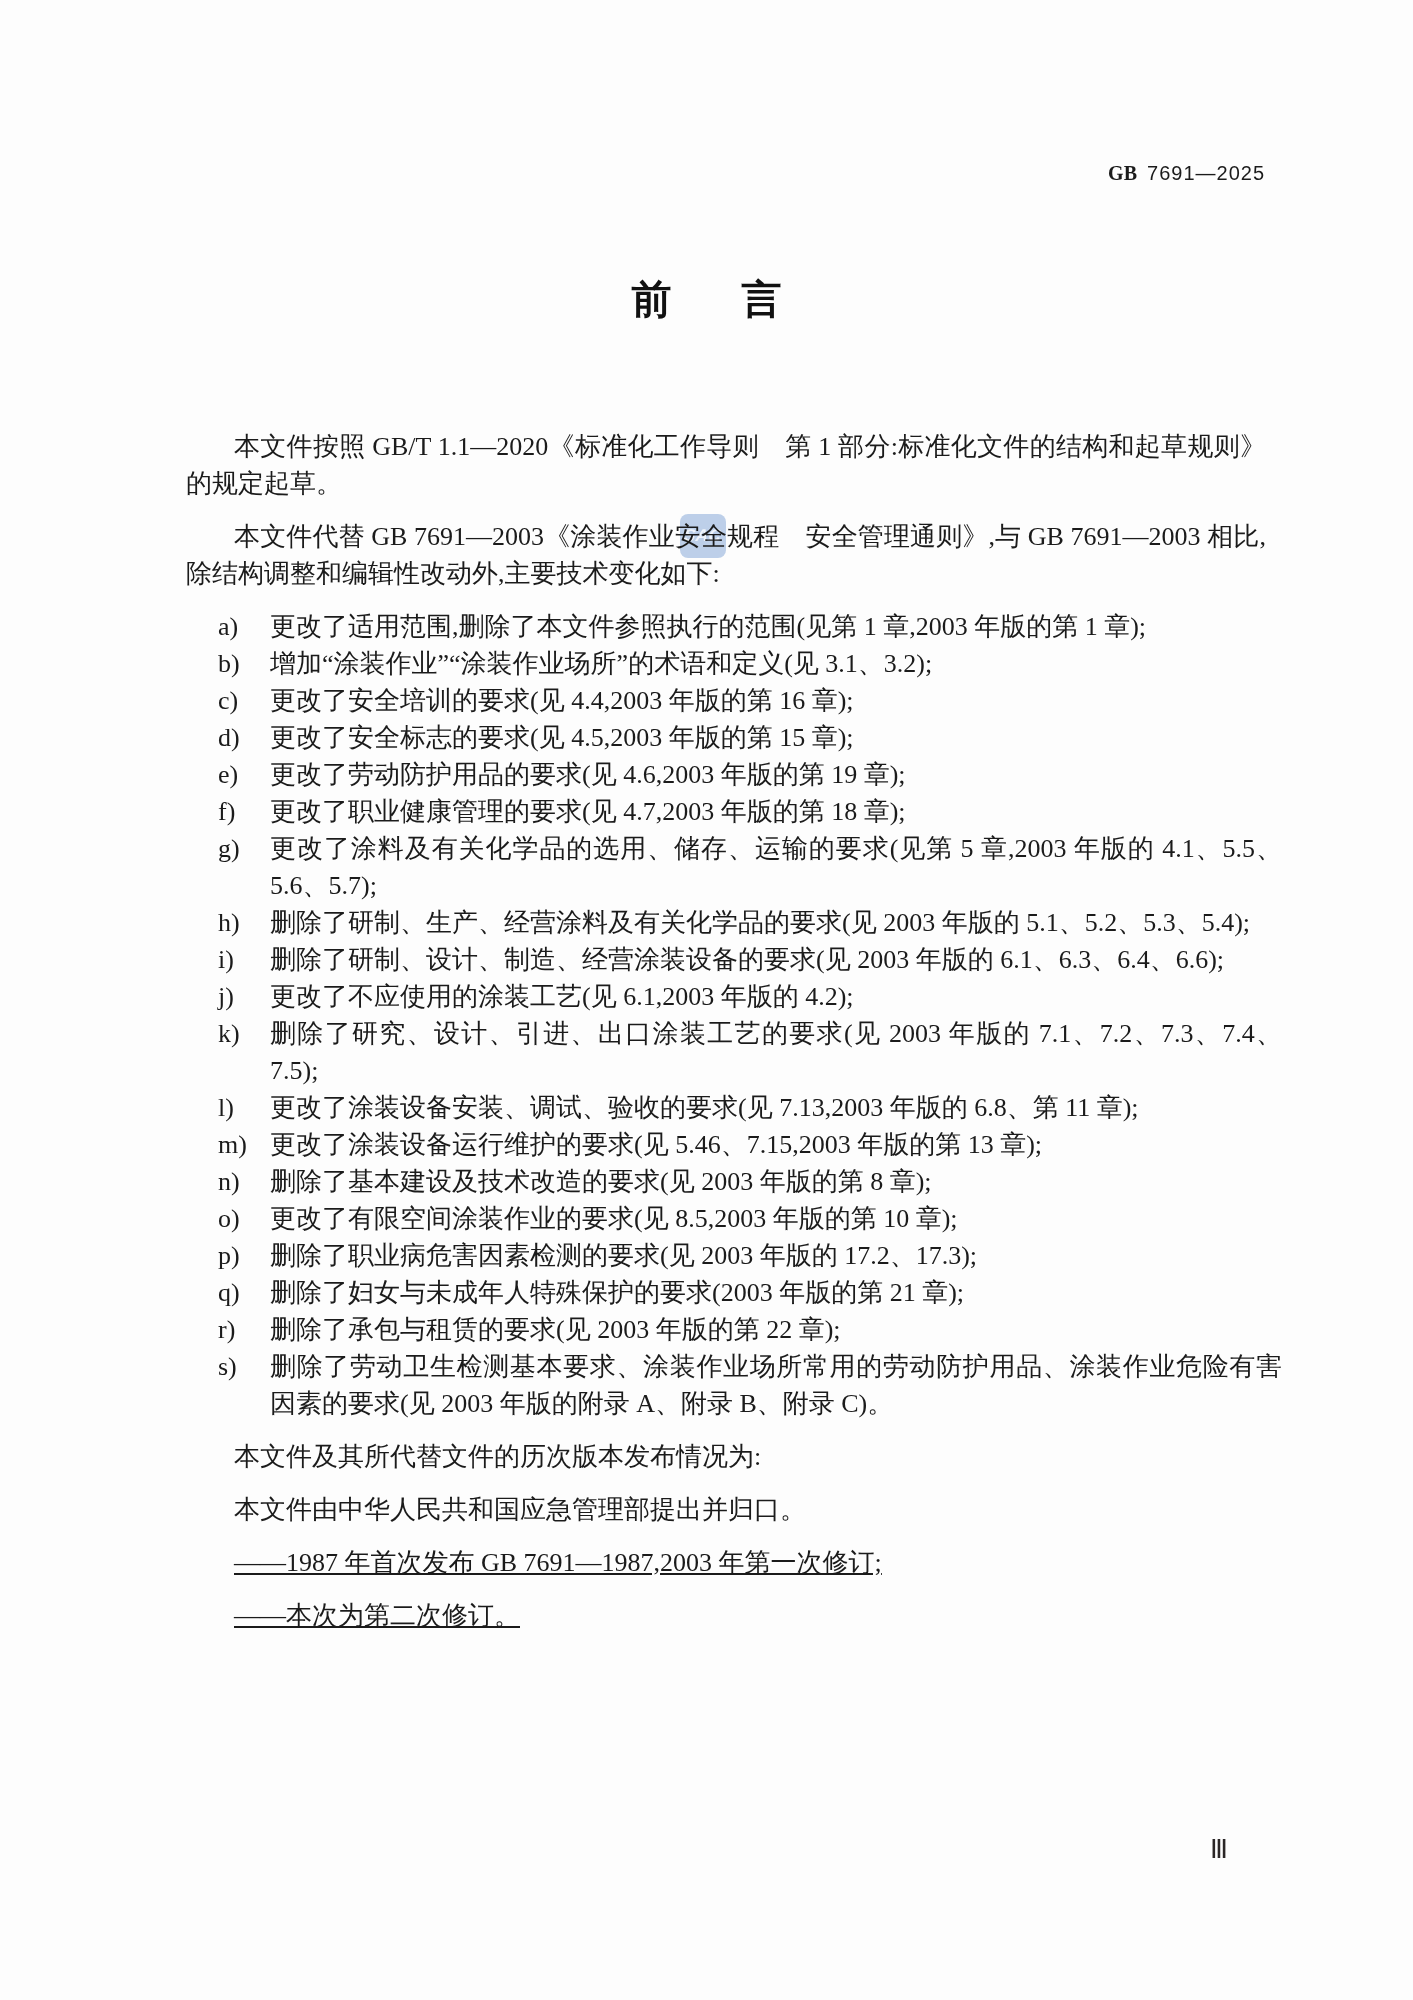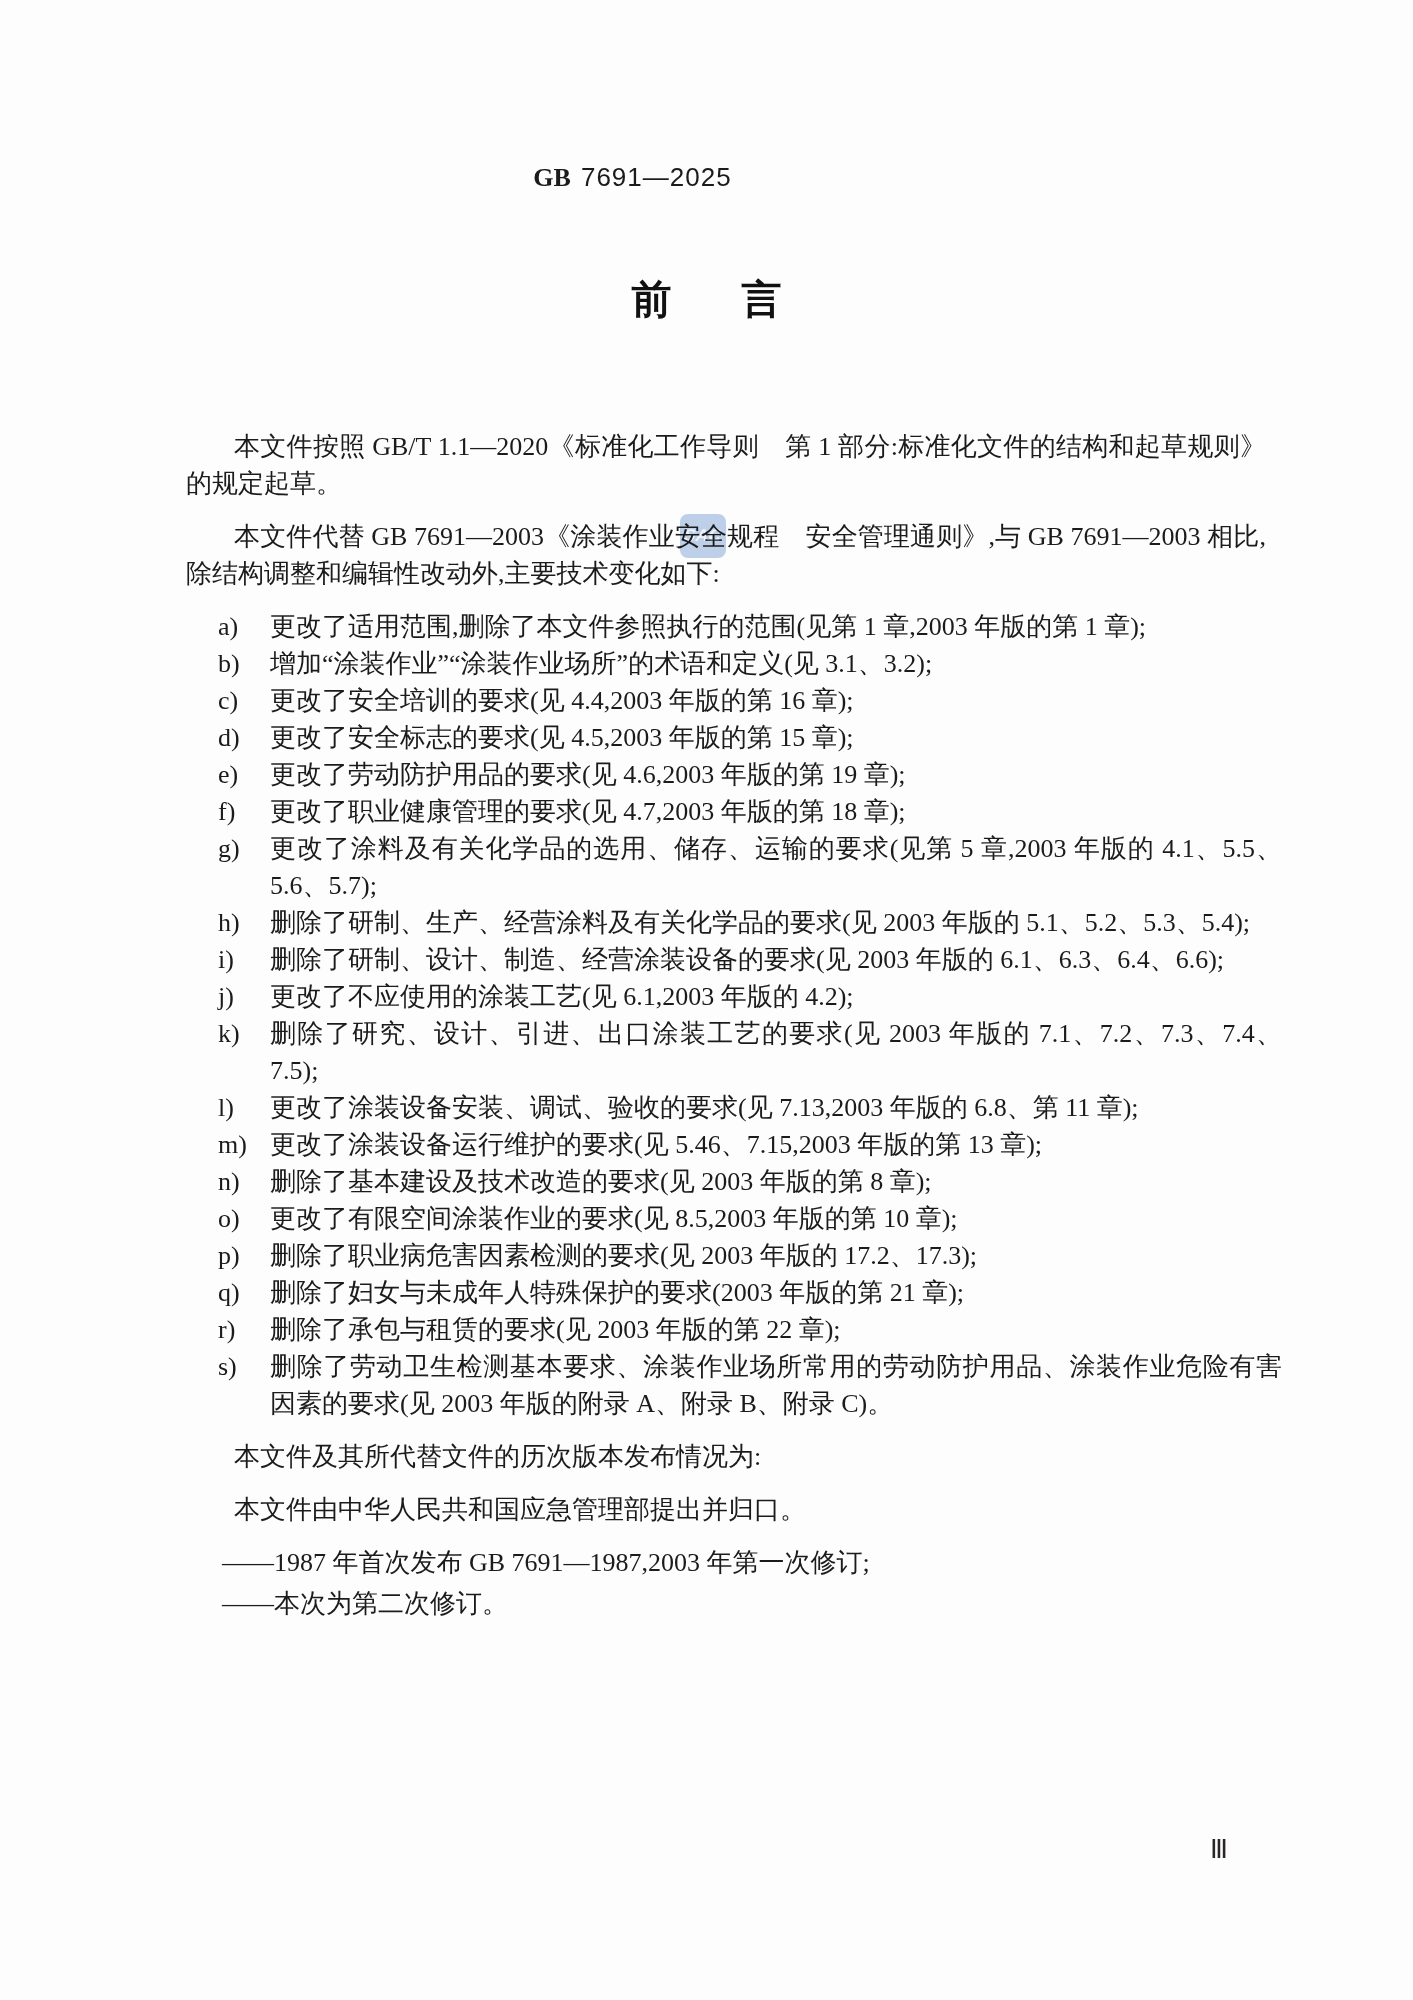--- a/index.html
+++ b/index.html
@@ -14,22 +14,22 @@
     width: 1413px; height: 2000px;
     background: #fdfdfd;
     color: #1b1b1b;
     overflow: hidden;
   }
 
   
   .std-code {
     position: absolute;
     top: 162px; left: 0; right: 148px;
-    text-align: center;
-    font-size: 26px;
+    text-align: right;
+    font-size: 20px;
     white-space: nowrap;
   }
   .std-code .prefix {
     font-weight: 700;
     font-family: "Liberation Serif", serif;
     margin-right: 10px;
   }
   .std-code .number {
     font-family: "Liberation Sans", sans-serif;
     font-weight: 500;
@@ -83,21 +83,21 @@
     z-index: 1;
     color: #1b1b1b;
   }
   .para { margin: 16px; text-indent: 48px; }
 
   ol.changes { list-style: none; margin: 0; padding: 0; }
   li.change { display: flex; padding-left: 48px; }
   li.change .marker { flex: 0 0 52px; }
   li.change .ctext { flex: 1; text-align: justify; }
 
-  .history { margin: 4px; text-indent: 48px; }
+  .history { margin: 16px; text-indent: 48px; text-decoration: underline; }
 
   
   .page-number {
     position: absolute;
     left: 1210px; top: 1834px;
     font-size: 26px;
     color: #2b2626;
     font-family: "Liberation Serif", serif;
   }
 </style>

